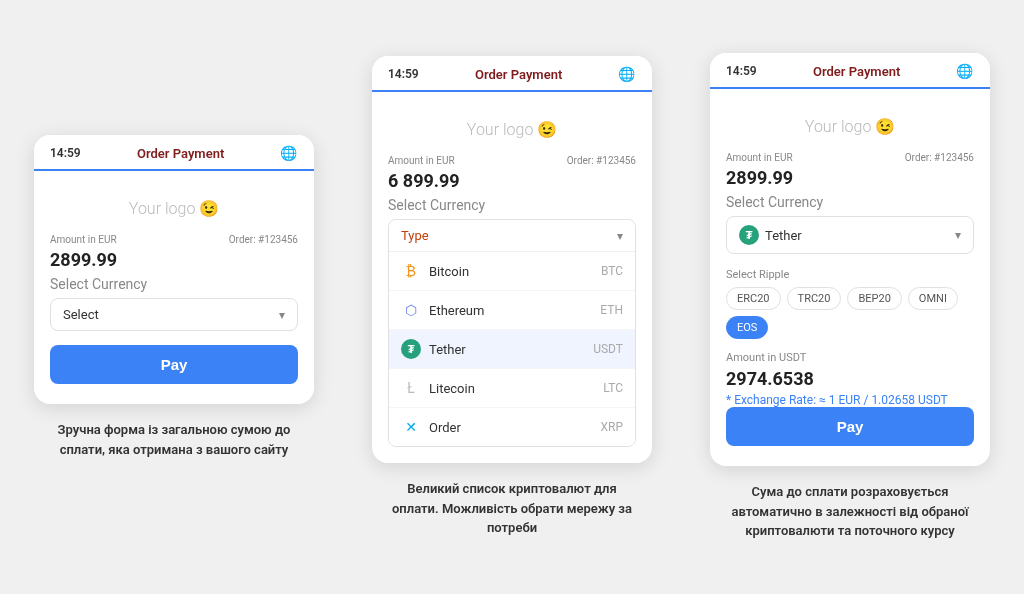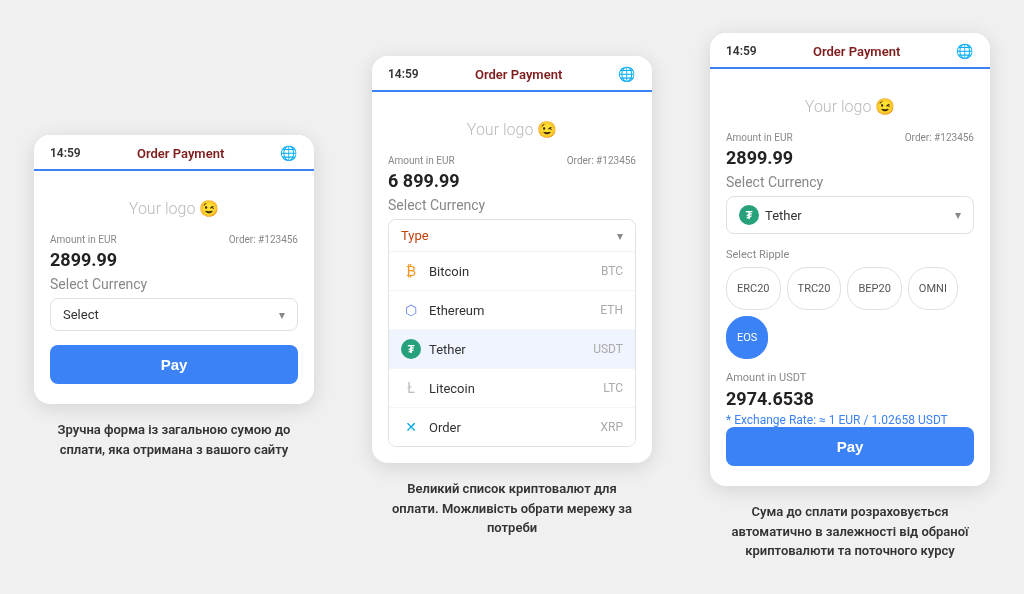--- a/index.html
+++ b/index.html
@@ -199,21 +199,21 @@
       color: #888;
       margin-bottom: 6px;
     }
     .network-options {
       display: flex;
       gap: 6px;
       margin-bottom: 12px;
       flex-wrap: wrap;
     }
     .network-pill {
-      padding: 14px 10px;
+      padding: 4px 10px;
       border-radius: 20px;
       font-size: 11px;
       border: 1px solid #e0e0e0;
       color: #555;
       background: #fff;
       cursor: pointer;
     }
     .network-pill.active {
       background: #3b82f6;
       color: #fff;

